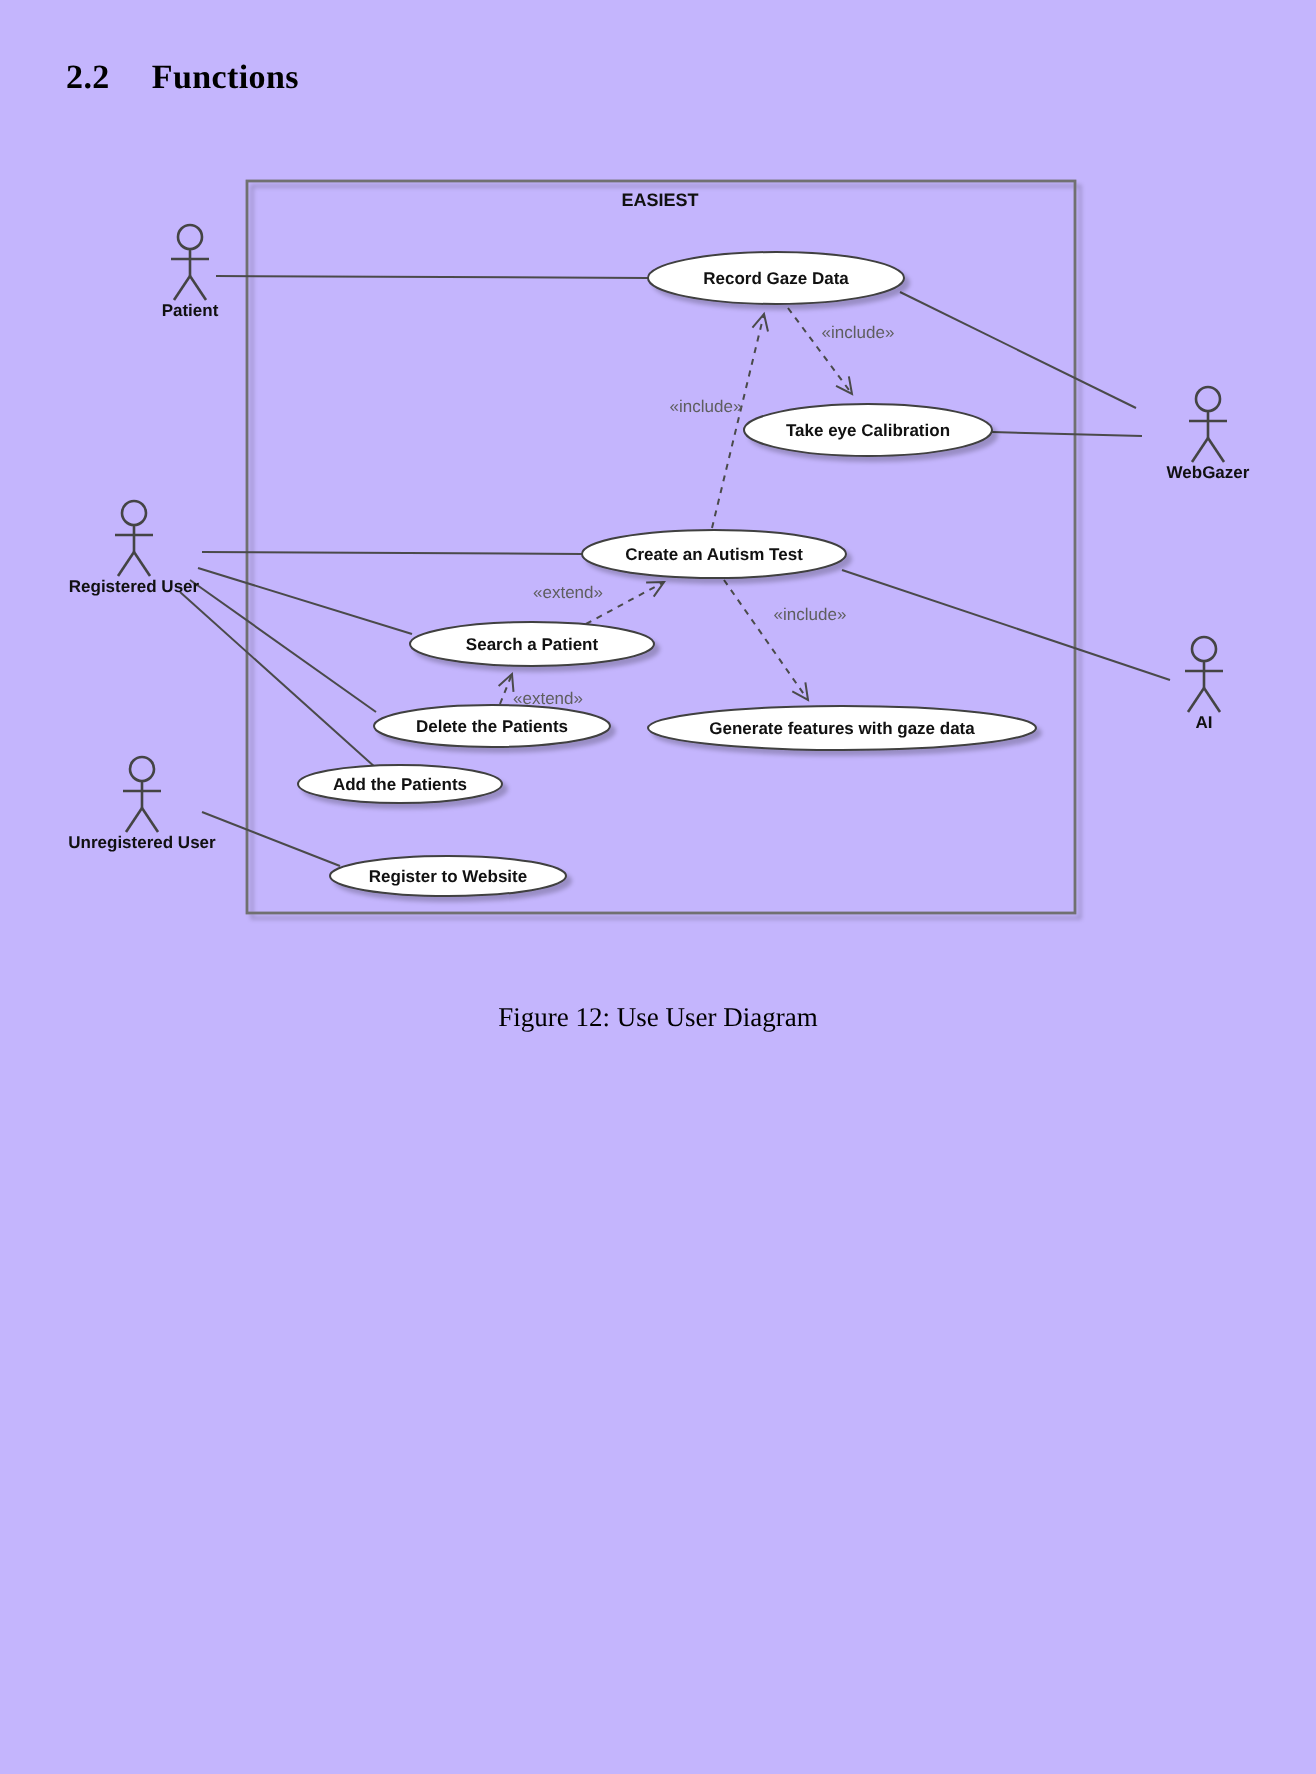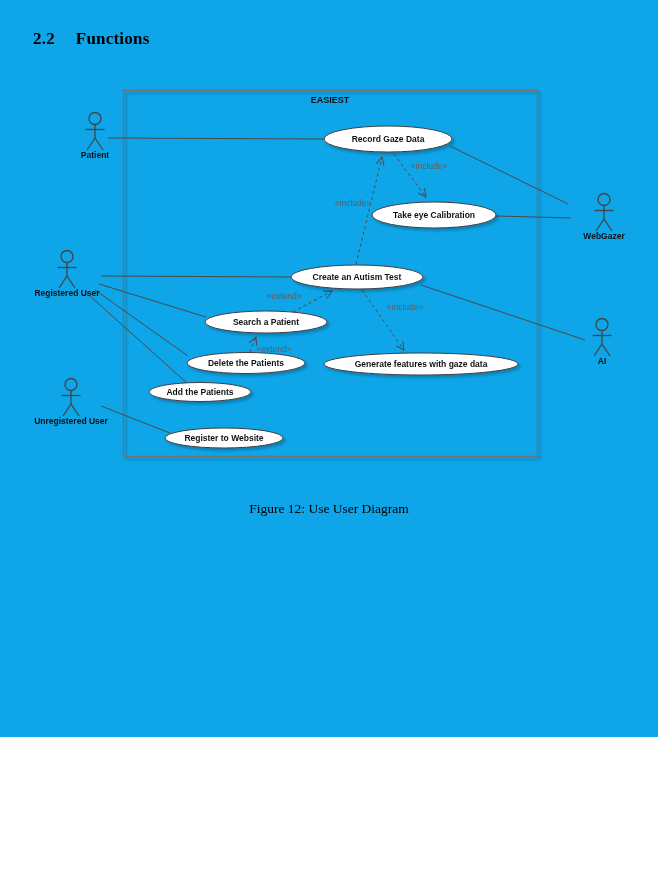--- a/index.html
+++ b/index.html
@@ -3,22 +3,22 @@
 <meta charset="utf-8">
 <style>
   html, body {
     margin: 0;
     padding: 0;
     background: #ffffff;
   }
   .page {
     position: relative;
     width: 658px;
-    height: 737px;
-    background: #0ea5e9;
+    height: 887px;
+    background: #c4b5fd;
     overflow: hidden;
     font-family: "Liberation Serif", serif;
   }
   .section-heading {
     position: absolute;
     left: 33px;
     top: 29px;
     font-family: "Liberation Serif", serif;
     font-weight: bold;
     font-size: 17px;

